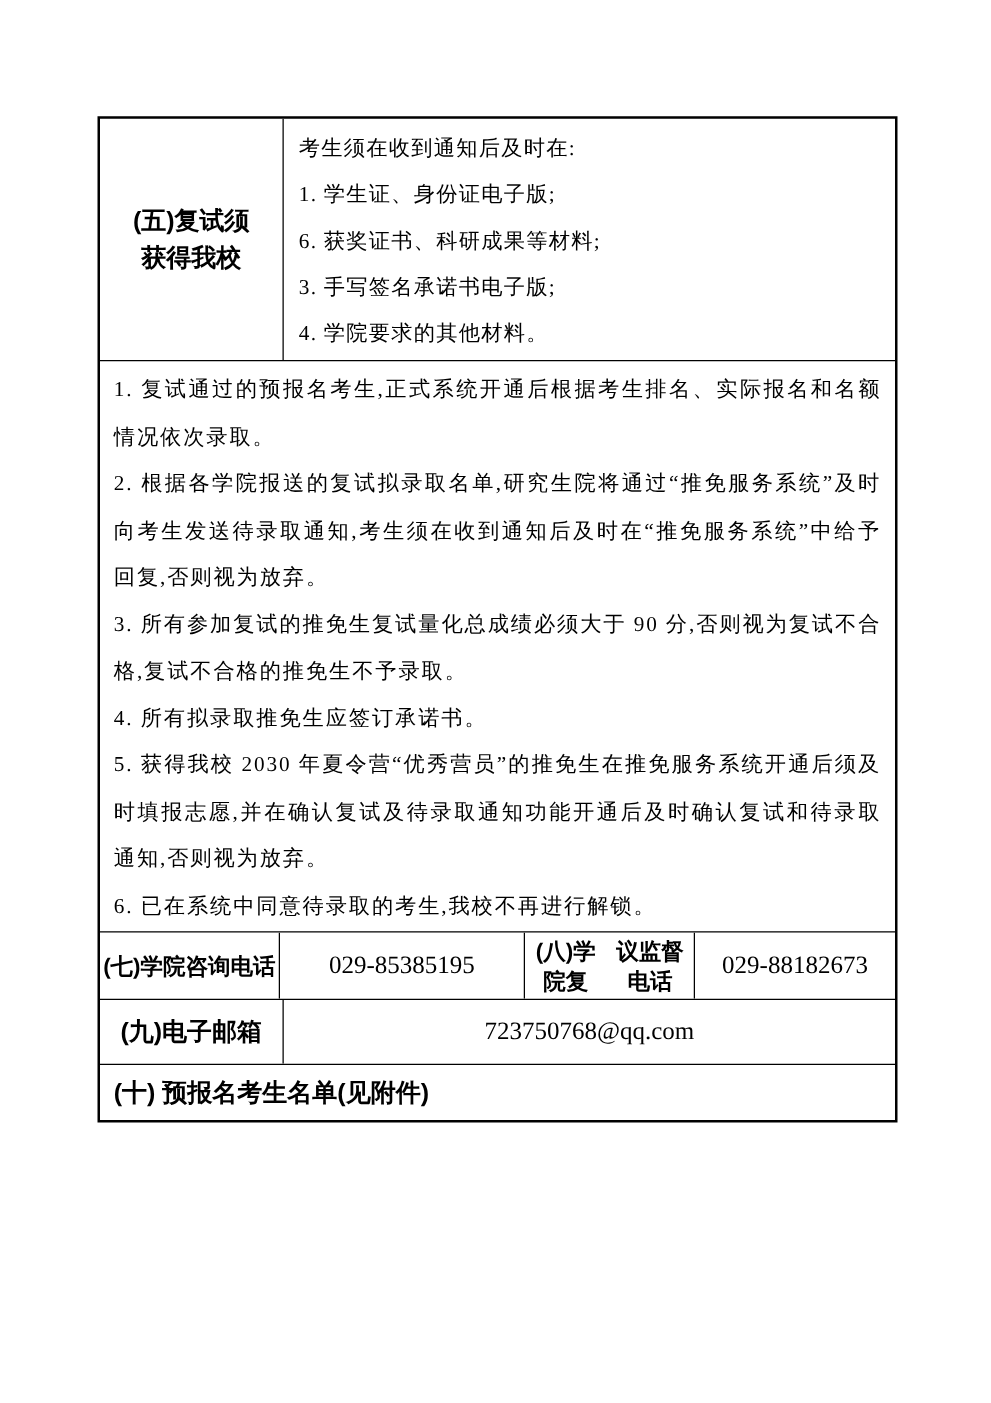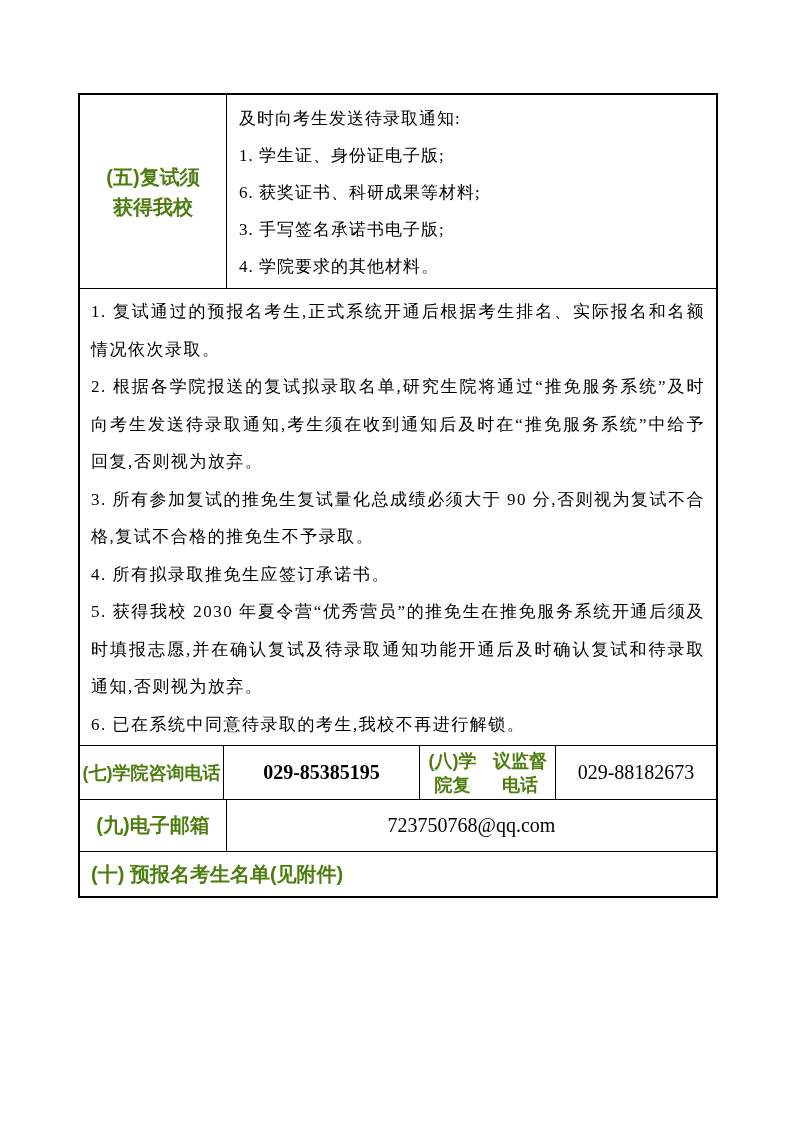--- a/index.html
+++ b/index.html
@@ -30,21 +30,21 @@
   .cell {
     border-right: 1px solid #000000;
     overflow: hidden;
   }
   .cell:last-child { border-right: none; }
 
   .hdr {
     font-family: "Liberation Sans", sans-serif;
     font-weight: bold;
     font-size: 20px;
-    color: #4d7c0f;
+    color: #000000;
   }
 
   
   .row-materials { height: 194px; }
   .materials-label {
     width: 147px;
     display: flex;
     flex-direction: column;
     justify-content: center;
     align-items: center;
@@ -82,21 +82,21 @@
 
   
   .row-phones { height: 54px; }
   .row-phones .cell {
     display: flex;
     justify-content: center;
     align-items: center;
     text-align: center;
   }
   .consult-label-cell { width: 144px; font-size: 18px; }
-  .consult-phone-cell { width: 196px; font-size: 20px; font-weight: bold; }
+  .consult-phone-cell { width: 196px; font-size: 20px; }
   .review-label-cell { width: 136px; font-size: 18px; line-height: 24px; }
   .review-phone-cell { flex: 1; font-size: 20px; }
 
   
   .row-email { height: 52px; }
   .row-email .cell {
     display: flex;
     justify-content: center;
     align-items: center;
   }
@@ -115,21 +115,21 @@
 
 <div class="page">
   <div class="doc-table">
 
     <div class="row row-materials">
       <div class="cell materials-label hdr">
         <span>(五)复试须</span>
         <span>获得我校</span>
       </div>
       <div class="cell materials-content">
-        <p>及时向考生发送待录取通知:</p>
+        <p>考生须在收到通知后及时在:</p>
         <p>1. 学生证、身份证电子版;</p>
         <p>6. 获奖证书、科研成果等材料;</p>
         <p>3. 手写签名承诺书电子版;</p>
         <p>4. 学院要求的其他材料。</p>
       </div>
     </div>
 
 
     <div class="row row-admission-body">
       <p>1. 复试通过的预报名考生,正式系统开通后根据考生排名、实际报名和名额情况依次录取。</p>

